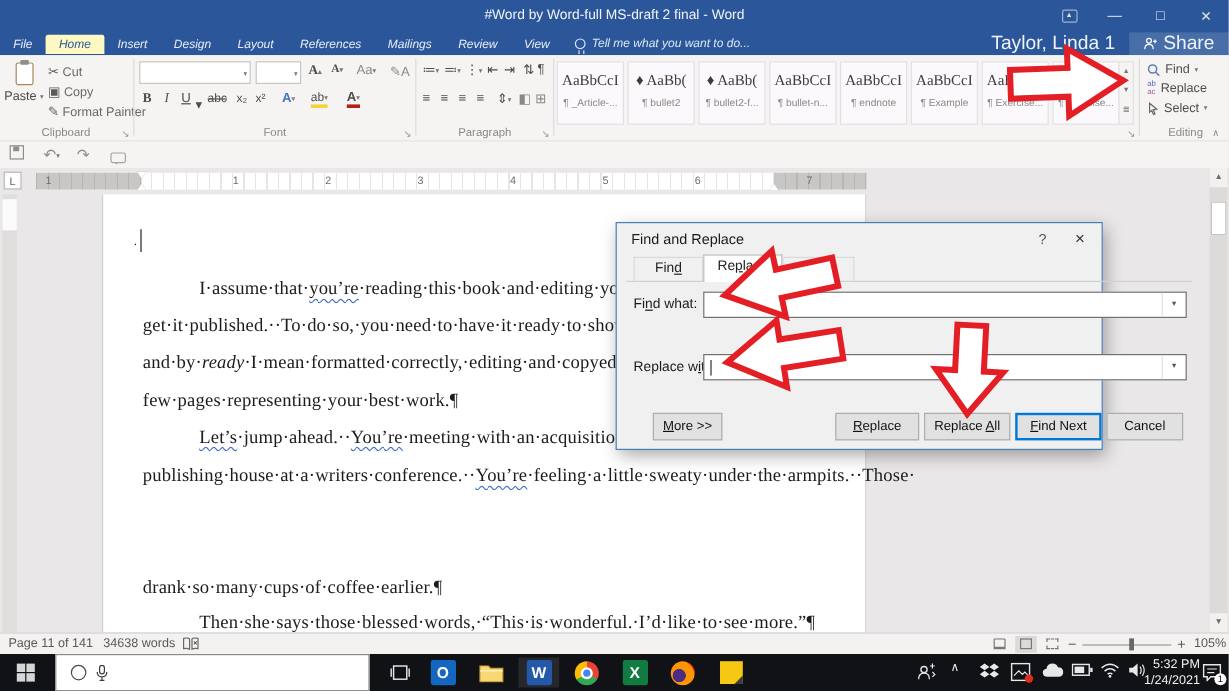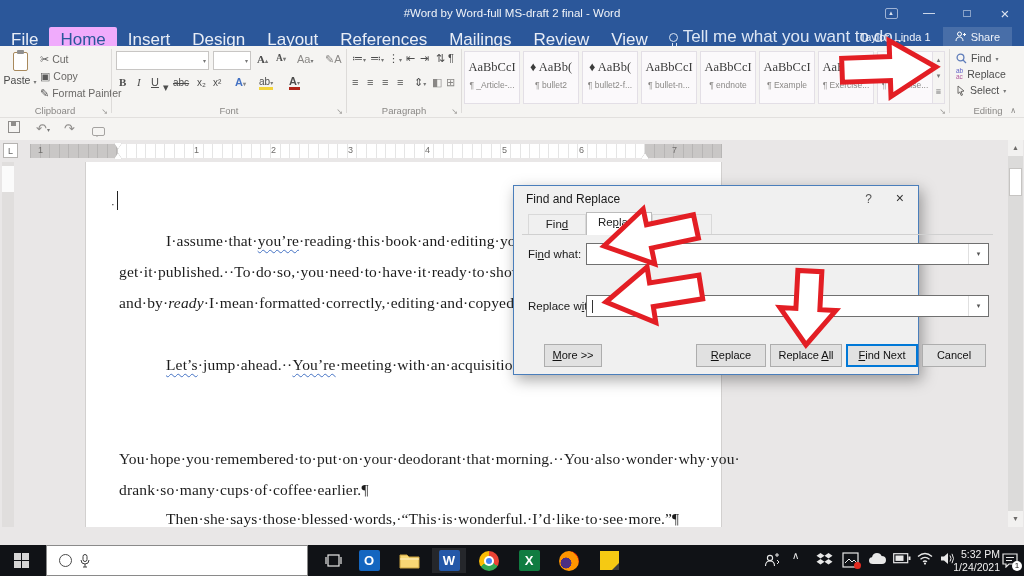--- a/index.html
+++ b/index.html
@@ -6,27 +6,27 @@
   html,body{width:1024px;height:576px;overflow:hidden;}
   body{font-family:"Liberation Sans",sans-serif;position:relative;background:#e9e7e7;-webkit-font-smoothing:antialiased;}
   #screen{position:absolute;inset:0;width:1024px;height:576px;overflow:hidden;}
 
   
   .titlebar{position:absolute;left:0;top:0;width:1024px;height:46px;background:#2b579a;color:#fff;}
   .title-text{position:absolute;top:7px;left:0;width:100%;text-align:center;font-size:11.5px;color:#f0f3f8;}
   .win-controls{position:absolute;right:0;top:0;height:26px;display:flex;align-items:center;}
   .win-btn{width:38px;height:26px;display:flex;align-items:center;justify-content:center;color:#dfe6f2;font-size:12px;cursor:default;}
   .ribbon-disp{font-size:9px;border:1px solid #9fb3d4;border-radius:2px;width:13px;height:11px;line-height:9px;text-align:center;}
-  .menu-row{position:absolute;left:0;top:27px;height:19px;width:100%;display:flex;align-items:flex-start;font-size:17px;}
+  .menu-row{position:absolute;left:0;top:27px;height:19px;width:100%;display:flex;align-items:center;font-size:10px;font-style:italic;}
   .mtab{padding:3px 11px 2px;color:#e8edf6;}
-  .mtab.active{background:#f0abfc;color:#2b579a;border-radius:2px 2px 0 0;}
+  .mtab.active{background:#fef9c3;color:#2b579a;border-radius:2px 2px 0 0;}
   .tellme{display:flex;align-items:center;gap:5px;color:#dce6f4;padding:0 10px;}
   .bulb{width:9px;height:9px;border:1px solid #dce6f4;border-radius:50%;position:relative;display:inline-block;}
   .bulb:after{content:"";position:absolute;left:2px;top:9px;width:3px;height:3px;border-left:1px solid #dce6f4;border-right:1px solid #dce6f4;}
-  .menu-right{position:absolute;right:12px;top:27px;height:19px;display:flex;align-items:center;font-size:11px;color:#eef2f9;}
+  .menu-right{position:absolute;right:0;top:27px;height:19px;display:flex;align-items:center;font-size:16px;color:#eef2f9;}
   .user-name{margin-right:12px;}
   .share-btn{background:rgba(255,255,255,.14);height:19px;display:flex;align-items:center;gap:5px;padding:0 12px;}
 
   
   .ribbon{position:absolute;left:0;top:46px;width:1024px;height:72px;background:#f5f4f2;border-bottom:1px solid #e2e0de;color:#494949;}
   .grp{position:absolute;top:0;height:72px;}
   .gdiv{position:absolute;top:3px;height:64px;width:1px;background:#dddbd9;}
   .glabel{position:absolute;bottom:2px;width:100%;text-align:center;font-size:9.5px;color:#8a8886;}
   .launcher{position:absolute;bottom:2px;right:2px;font-size:8px;color:#9a9896;}
   .ric{display:inline-block;font-size:11px;color:#5a5a5a;}
@@ -347,22 +347,23 @@
     <div class="vruler">
         <div class="wseg"></div>
       </div>
     <div class="page">
       <span class="hbullet">·</span>
       <div class="caret"></div>
 
       <div class="dline indent" style="top:70px;"><span>I·assume·that·</span><span class="wavy">you’re</span><span>·reading·this·book·and·editing·your·manuscrip</span></div>
       <div class="dline" style="top:101px;"><span>get·it·published.··To·do·so,·you·need·to·have·it·ready·to·show·to·an·agent·o</span></div>
       <div class="dline" style="top:132px;"><span>and·by·</span><span class="ital">ready</span><span>·I·mean·formatted·correctly,·editing·and·copyedited·and·proo</span></div>
+      <div class="dline" style="top:163px;"><span>few·pages·representing·your·best·work.¶</span></div>
       <div class="dline indent" style="top:194px;"><span class="wavy">Let’s</span><span>·jump·ahead.··</span><span class="wavy">You’re</span><span>·meeting·with·an·acquisitions·editor·fro</span></div>
-      <div class="dline" style="top:288px;"><span>You·hope·you·remembered·to·put·on·your·deodorant·that·morning.··You·also·wonder·why·you·</span></div>
+      <div class="dline" style="top:226px;"><span>publishing·house·at·a·writers·conference.··</span><span class="wavy">You’re</span><span>·feeling·a·little·sweaty·under·the·armpits.··Those·</span></div>
       <div class="dline indent" style="top:348px;"><span>Then·she·says·those·blessed·words,·“This·is·wonderful.·I’d·like·to·see·more.”¶</span></div>
       <div class="dline" style="top:319px;"><span>drank·so·many·cups·of·coffee·earlier.¶</span></div>
     </div>
   </div>
 
   <div class="vsb">
     <div class="sbtn" style="top:0;">▲</div>
     <div class="thumb"></div>
     <div class="sbtn" style="bottom:0;">▼</div>
   </div>
@@ -403,20 +404,36 @@
       <polygon points="0,0 46,-28 46,-12 94,-12 94,12 46,12 46,28" fill="#ffffff" stroke="#e31e24" stroke-width="5"></polygon>
     </g>
     <g transform="translate(606,302) rotate(-9)">
       <polygon points="0,0 46,-28 46,-12 96,-12 96,12 46,12 46,28" fill="#ffffff" stroke="#e31e24" stroke-width="5"></polygon>
     </g>
     <g transform="translate(806,345) rotate(3)">
       <polygon points="0,0 -28,-36 -12,-36 -12,-74 12,-74 12,-36 28,-36" fill="#ffffff" stroke="#e31e24" stroke-width="5"></polygon>
     </g>
   </svg>
 
+  <div class="statusbar">
+    <span class="st" style="left:7px;">Page 11 of 141</span>
+    <span class="st" style="left:86px;">34638 words</span>
+    <svg class="st" style="left:152px;top:3px;" width="14" height="11" viewBox="0 0 14 11">
+        <path d="M1 1 Q4 0 6 1.5 L6 10 Q4 8.8 1 9.5 Z M13 1 Q10 0 8 1.5 L8 10 Q10 8.8 13 9.5 Z" fill="none" stroke="#6a6866"></path>
+        <path d="M9.5 3.5 l2.5 2.5 M12 3.5 l-2.5 2.5" stroke="#6a6866" stroke-width=".9"></path>
+      </svg>
+    <span class="viewbox vb-read" style="left:824px;"><span class="vb-ic"></span></span>
+    <span class="viewbox active" style="left:846px;"><span class="vb-ic"></span></span>
+    <span class="viewbox" style="left:868px;"><span class="vb-ic" style="border-style:dashed;"></span></span>
+    <span class="st" style="left:890px;font-size:12px;">−</span>
+    <div class="zoom-track"></div>
+    <div class="zoom-thumb"></div>
+    <span class="st" style="left:981px;font-size:12px;">+</span>
+    <span class="st" style="left:995px;">105%</span>
+  </div>
 
   <div class="taskbar">
     <div class="start">
         <i></i>
         <i></i>
         <i></i>
         <i></i>
       </div>
     <div class="tsearch">
       <span class="cortana"></span>

